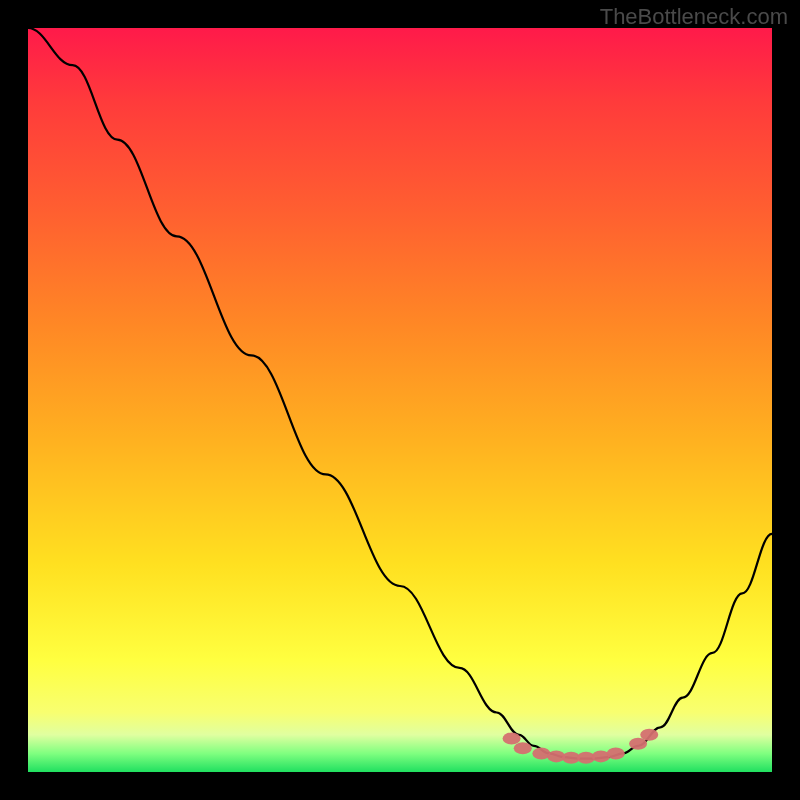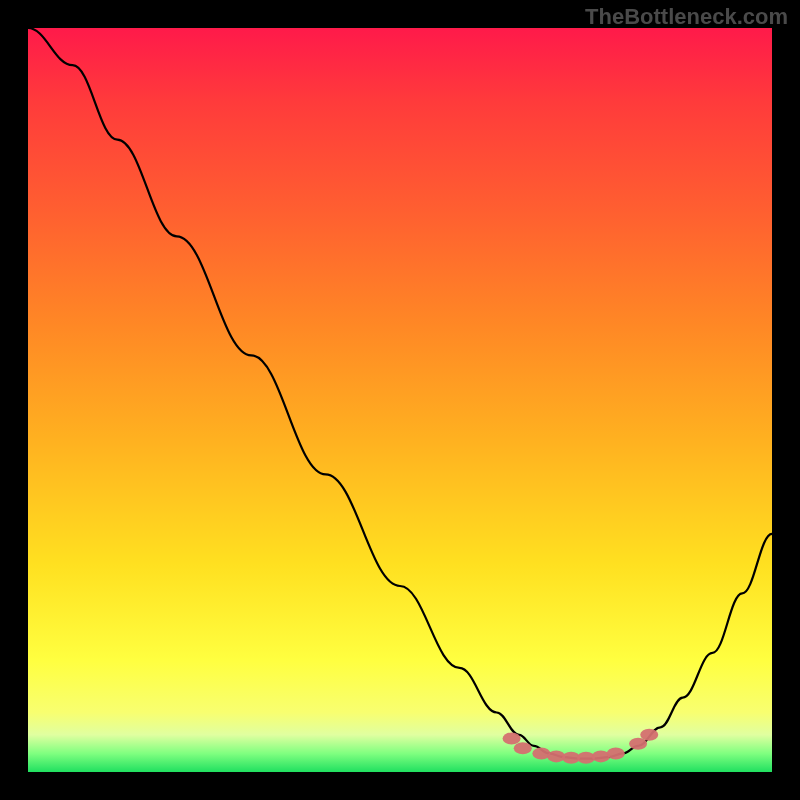--- a/index.html
+++ b/index.html
@@ -10,21 +10,21 @@
     position: relative;
     font-family: Arial, sans-serif;
     overflow: hidden;
   }
   .watermark {
     position: absolute;
     top: 4px;
     right: 12px;
     color: #4a4a4a;
     font-size: 22px;
-    font-weight: bold;
+    font-weight: normal;
     z-index: 10;
   }
   .plot-area {
     position: absolute;
     left: 28px;
     top: 28px;
     width: 744px;
     height: 744px;
     background: linear-gradient(to bottom,
       #ff1a4a 0%,

